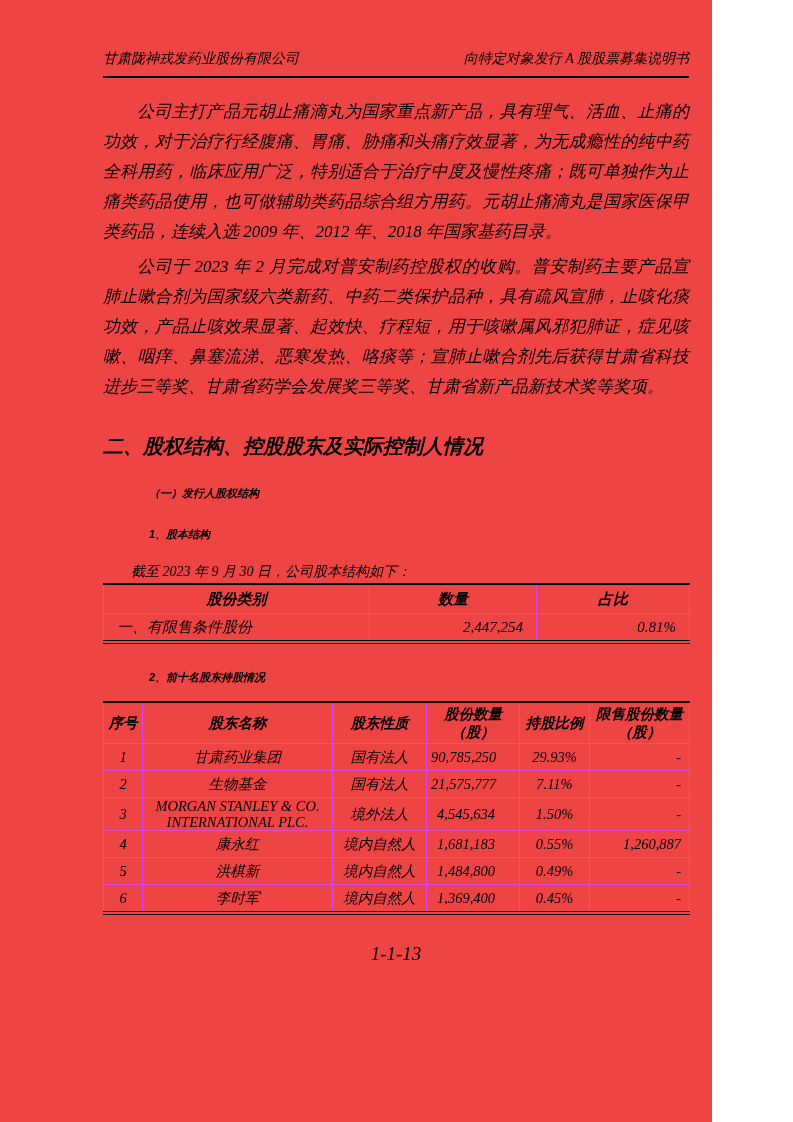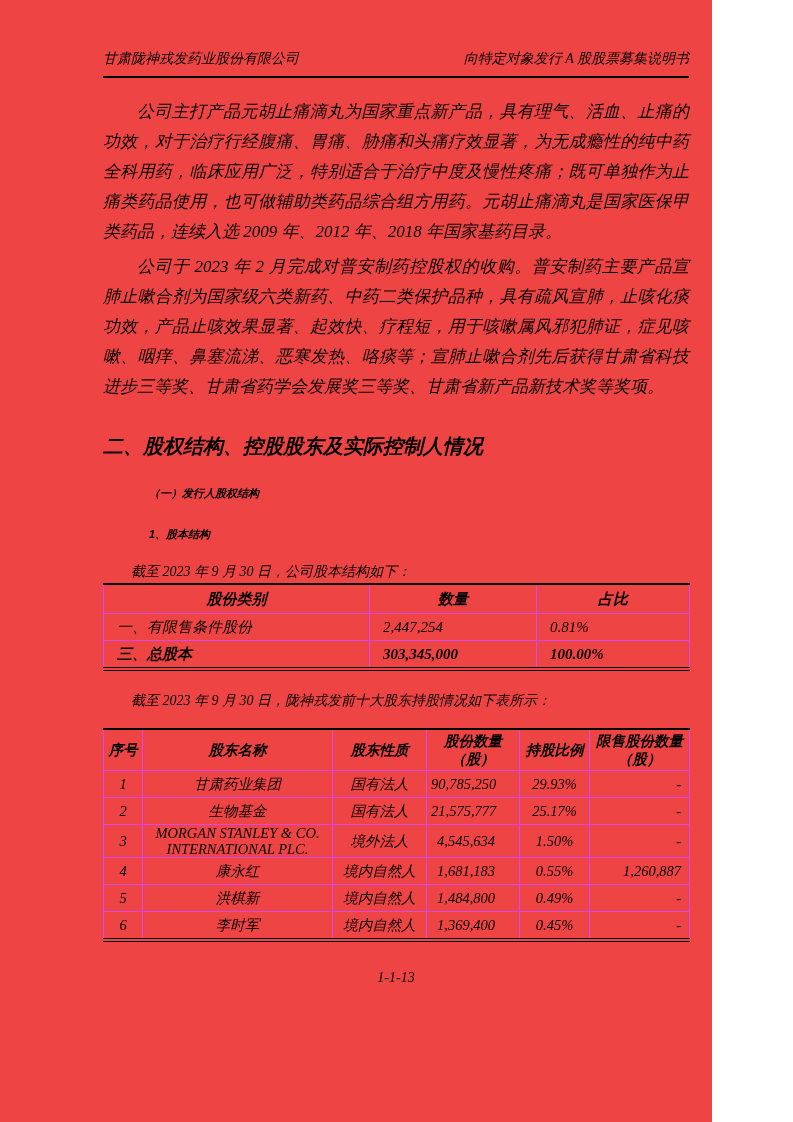--- a/index.html
+++ b/index.html
@@ -48,33 +48,33 @@
   th, td { border: 1px solid #d946ef; overflow: hidden; }
   th {
     font-family: "Liberation Sans", sans-serif; font-weight: bold;
     text-align: center; white-space: pre-line;
   }
   td { font-family: "Liberation Serif", serif; }
 
   .t1 th { font-size: 15px; height: 26px; }
   .t1 td { font-size: 15px; height: 26px; padding: 0 13px; }
   .t1 td.lbl { text-align: left; }
-  .t1 td.num { text-align: left; }
+  .t1 td.num { text-align: right; }
   .t1 tr.total td { font-weight: bold; }
   .t1 tr.total td.lbl { font-family: "Liberation Sans", sans-serif; }
 
   .t2 { margin-top: 16px; }
   .t2 th { font-size: 14.5px; height: 40px; line-height: 18px; padding: 0 2px; }
   .t2 td { font-size: 14.5px; height: 26px; padding: 0 4px; text-align: center; }
   .t2 td.name { line-height: 16px; margin-top: 26px; }
   .t2 td.num { text-align: right; padding-right: 24px; }
   .t2 td.locked { text-align: right; padding-right: 8px; }
 
   .page-footer {
-    text-align: center; font-size: 14px; margin-top: 28px;
+    text-align: center; font-size: 19px; margin-top: 28px;
   }
 </style>
 </head>
 <body>
 
 <div class="page">
   <div class="content">
 
     <div class="page-header">
       <span>甘肃陇神戎发药业股份有限公司</span>
@@ -102,29 +102,24 @@
           <th>数量</th>
           <th>占比</th>
         </tr>
       </thead>
       <tbody>
         <tr>
           <td class="lbl">一、有限售条件股份</td>
           <td class="num">2,447,254</td>
           <td class="num">0.81%</td>
         </tr>
-        <tr class="total">
-          <td class="lbl">三、总股本</td>
-          <td class="num">303,345,000</td>
-          <td class="num">100.00%</td>
-        </tr>
       </tbody>
     </table>
 
-    <p class="intro">截至 2023 年 9 月 30 日，陇神戎发前十大股东持股情况如下表所示：</p>
+    <div class="h-sub">2、前十名股东持股情况</div>
 
     <table class="t2">
       <colgroup>
         <col style="width:39px">
           <col style="width:190px">
           <col style="width:94px">
         <col style="width:93px">
           <col style="width:70px">
           <col style="width:100px">
       </colgroup>
@@ -147,21 +142,21 @@
           <td>国有法人</td>
           <td class="num">90,785,250</td>
           <td>29.93%</td>
           <td class="locked">-</td>
         </tr>
         <tr>
           <td>2</td>
           <td class="name">生物基金</td>
           <td>国有法人</td>
           <td class="num">21,575,777</td>
-          <td>25.17%</td>
+          <td>7.11%</td>
           <td class="locked">-</td>
         </tr>
         <tr>
           <td>3</td>
           <td class="name">MORGAN STANLEY &amp; CO. INTERNATIONAL PLC.</td>
           <td>境外法人</td>
           <td class="num">4,545,634</td>
           <td>1.50%</td>
           <td class="locked">-</td>
         </tr>

